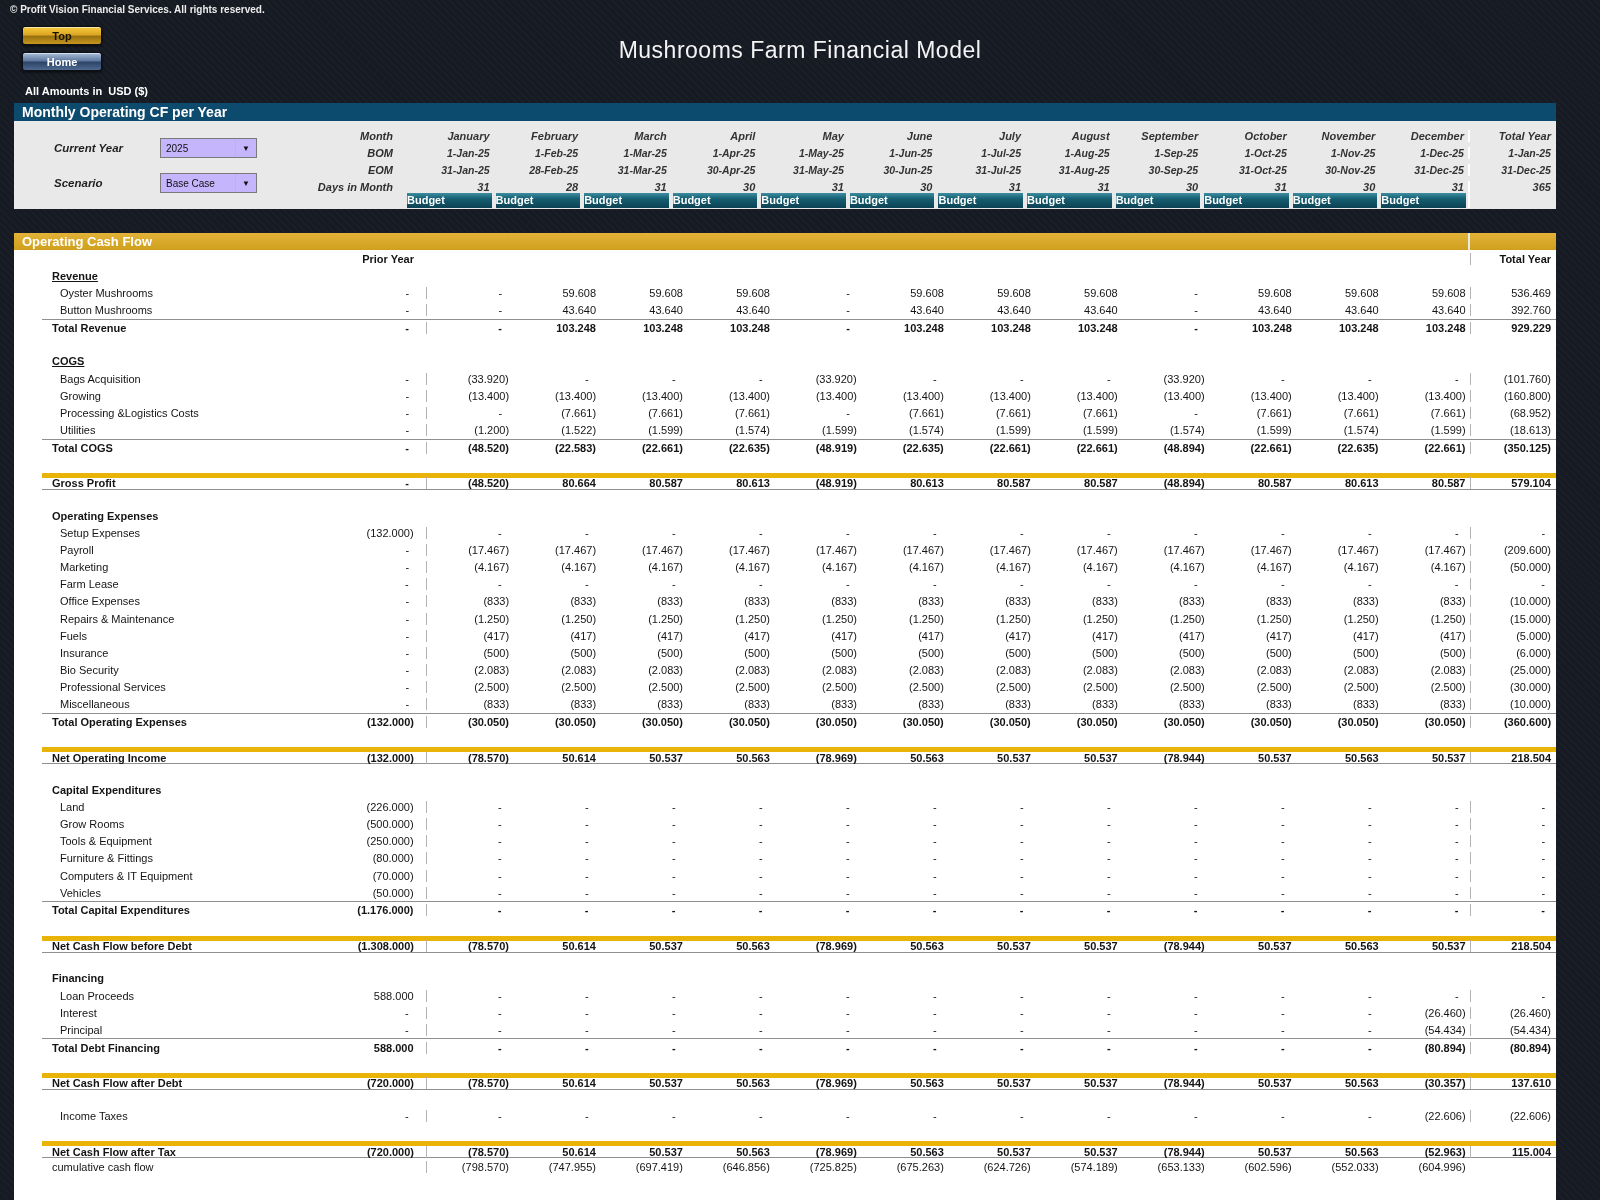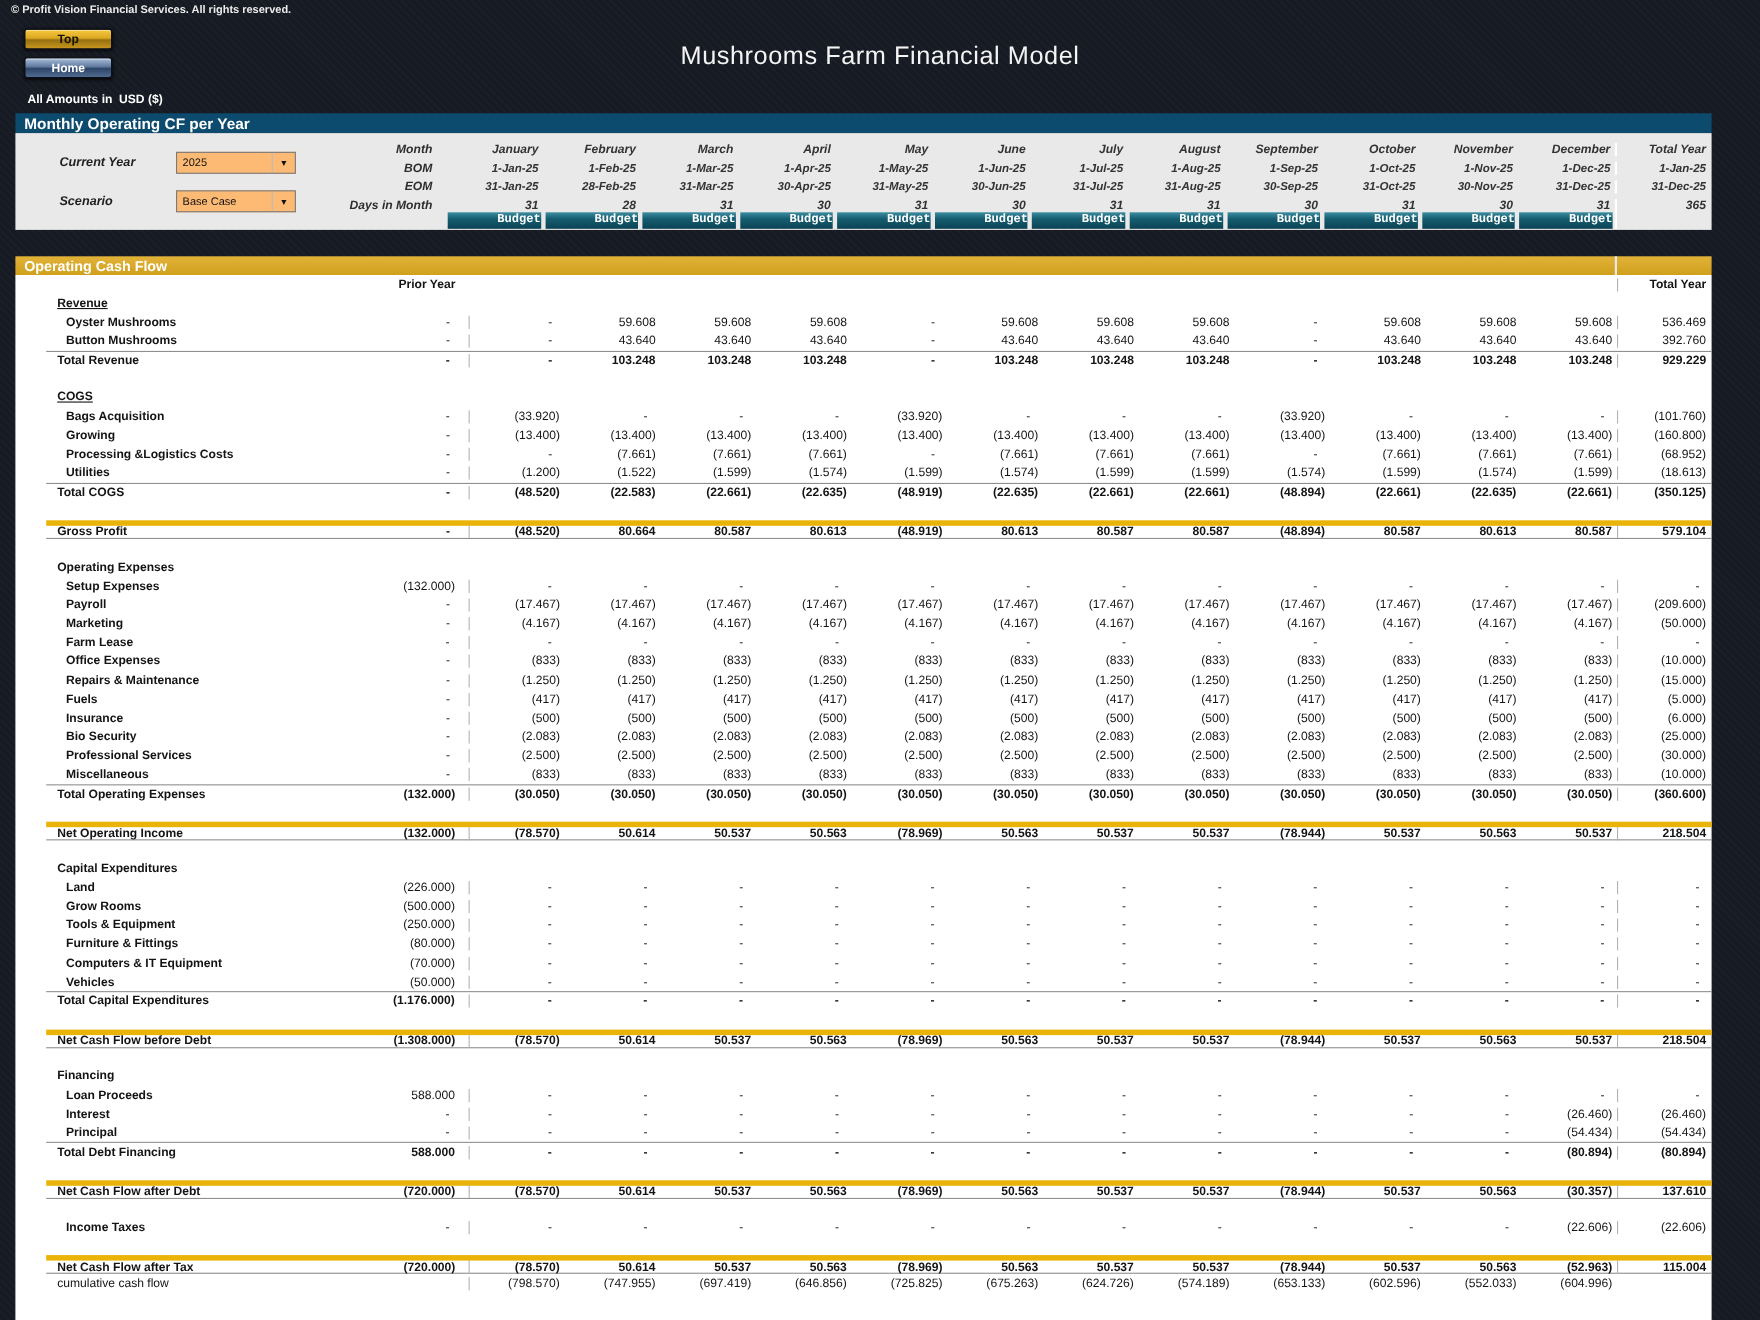--- a/index.html
+++ b/index.html
@@ -17,53 +17,53 @@
   .btn-home{top:52px;background:linear-gradient(180deg,#aabfda 0%,#60799e 45%,#2c4568 55%,#4e6astro 100%);background:linear-gradient(180deg,#aabfda 0%,#60799e 45%,#2c4568 55%,#50698f 100%);color:#fff;}
   .title{position:absolute;top:37px;left:0;width:100%;text-align:center;color:#f4f4f4;font-size:23px;letter-spacing:.5px;}
   .amounts{position:absolute;top:85px;left:25px;color:#fff;font-size:11px;font-weight:bold;}
   .amounts span{margin-right:6px;}
 
   .sheet{position:absolute;left:14px;top:103px;width:1542px;}
   .gray-band{height:18px;background:#0c4a6e;color:#fff;font-weight:bold;font-size:14px;line-height:18px;padding-left:8px;box-sizing:border-box;}
   .header-panel{height:88px;background:#e9e9e9;position:relative;}
 
   .ctrl-label{position:absolute;left:40px;font-weight:bold;font-style:italic;font-size:11.5px;color:#1f1f1f;}
-  .dd{position:absolute;left:146px;width:109px;height:20px;background:#fdba74;border:1px solid #7a7a7a;display:flex;box-sizing:border-box;cursor:pointer;}
+  .dd{position:absolute;left:146px;width:97px;height:20px;background:#c4b5fd;border:1px solid #7a7a7a;display:flex;box-sizing:border-box;cursor:pointer;}
   .dd-value{flex:1;font-size:10px;color:#111;padding:4px 0 0 5px;}
   .dd-btn{width:20px;display:flex;align-items:center;justify-content:center;font-size:8px;color:#111;border-left:1px solid #bbb;}
 
   .hgrid{position:absolute;top:6px;left:0;width:100%;}
   .hrow{display:flex;height:17px;align-items:center;}
   .hl{width:391px;text-align:right;padding-right:12px;font-weight:bold;font-style:italic;font-size:11px;color:#2e2e2e;box-sizing:border-box;}
   .hm{width:88.58px;text-align:right;padding-right:4px;font-weight:bold;font-style:italic;font-size:11px;color:#333;box-sizing:border-box;}
   .ht{width:88px;text-align:right;padding-right:5px;font-weight:bold;font-style:italic;font-size:11px;color:#333;border-left:2px solid #fff;box-sizing:border-box;}
   .hrow.dates .hm,.hrow.dates .ht{font-size:10.5px;}
   .brow{position:absolute;left:0;top:72px;width:100%;display:flex;height:15px;}
   .bl{width:391px;}
   .bm{width:88.58px;box-sizing:border-box;padding:0 2px;}
   .bt{width:88px;border-left:2px solid #fff;box-sizing:border-box;}
-  .budget-pill{height:15px;background:linear-gradient(180deg,#3d8da1 0%,#155d70 40%,#0b4254 100%);color:#fff;font-weight:bold;font-size:11px;text-align:right;line-height:15px;font-family:Liberation Mono, monospace;}
+  .budget-pill{height:15px;background:linear-gradient(180deg,#3d8da1 0%,#155d70 40%,#0b4254 100%);color:#fff;font-weight:bold;font-size:11px;text-align:left;line-height:15px;}
 
   .gold-band{height:17px;background:linear-gradient(180deg,#e2b338,#cf9f1d);color:#fff;font-weight:bold;font-size:13px;line-height:17px;padding-left:8px;box-sizing:border-box;position:relative;margin-top:24px;}
   .band-sep{position:absolute;left:1454px;top:0;width:2px;height:100%;background:#e9e9e9;}
 
   .cf-table{background:#fff;padding-bottom:28px;}
   .trow{display:flex;height:17.15px;box-sizing:border-box;align-items:center;font-size:11px;color:#141414;margin-left:28px;}
   .c-label{width:320px;padding-left:10px;box-sizing:border-box;white-space:nowrap;}
   .c-prior{width:71px;text-align:right;padding-right:12px;box-sizing:border-box;}
   .c-m{width:88.58px;text-align:right;padding-right:4px;box-sizing:border-box;}
   .c-m0{border-left:1px solid #b3b3b3;}
   .c-total{width:88px;text-align:right;padding-right:5px;border-left:1px solid #b3b3b3;box-sizing:border-box;}
   .dash{padding-right:11px;}
   .c-prior.dash{padding-right:17px;}
 
   .r-colhead{font-weight:bold;}
   .r-section .c-label{font-weight:bold;text-decoration:underline;}
   .r-group .c-label{font-weight:bold;}
-  .r-item .c-label{padding-left:18px;font-weight:bold;}
+  .r-item .c-label{padding-left:18px;}
   .r-total{font-weight:bold;border-top:1px solid #8f8f8f;}
   .r-key{font-weight:bold;border-top:5px solid #eab308;border-bottom:1px solid #8f8f8f;}
 </style>
 </head>
 <body>
 
 <div class="copyright">© Profit Vision Financial Services. All rights reserved.</div>
 <div class="btn btn-top">Top</div>
 <div class="btn btn-home">Home</div>
 <div class="title">Mushrooms Farm Financial Model</div>

